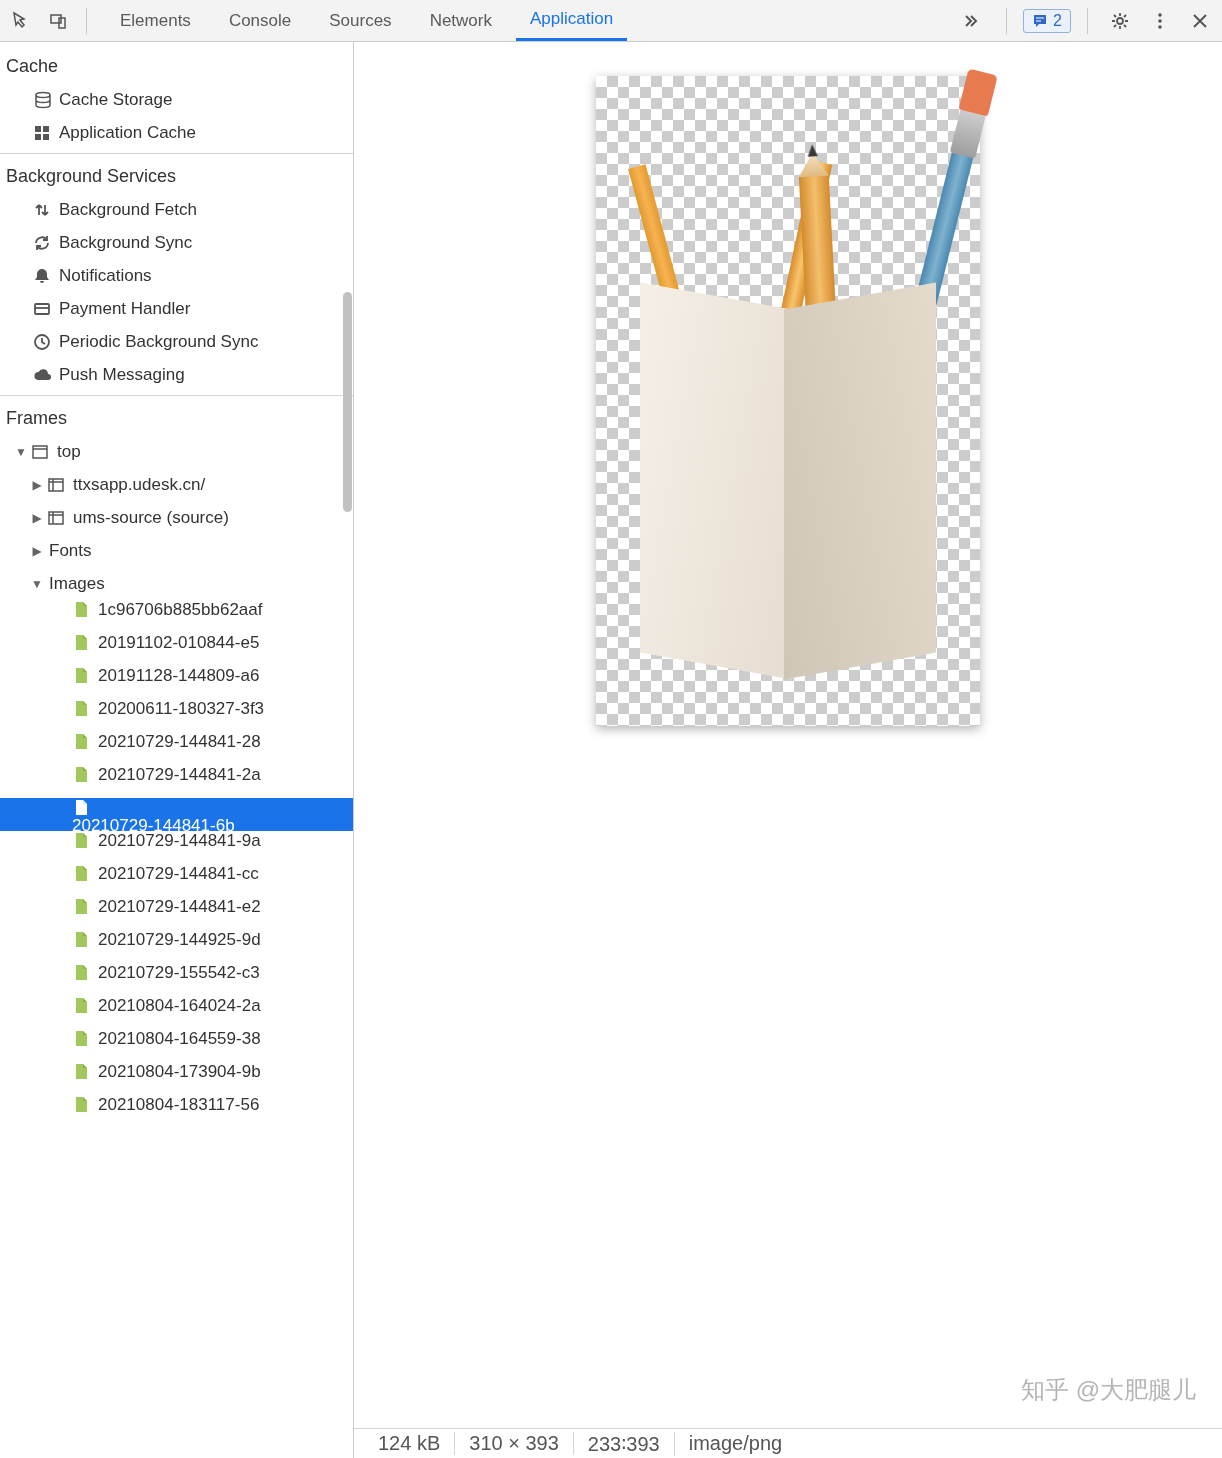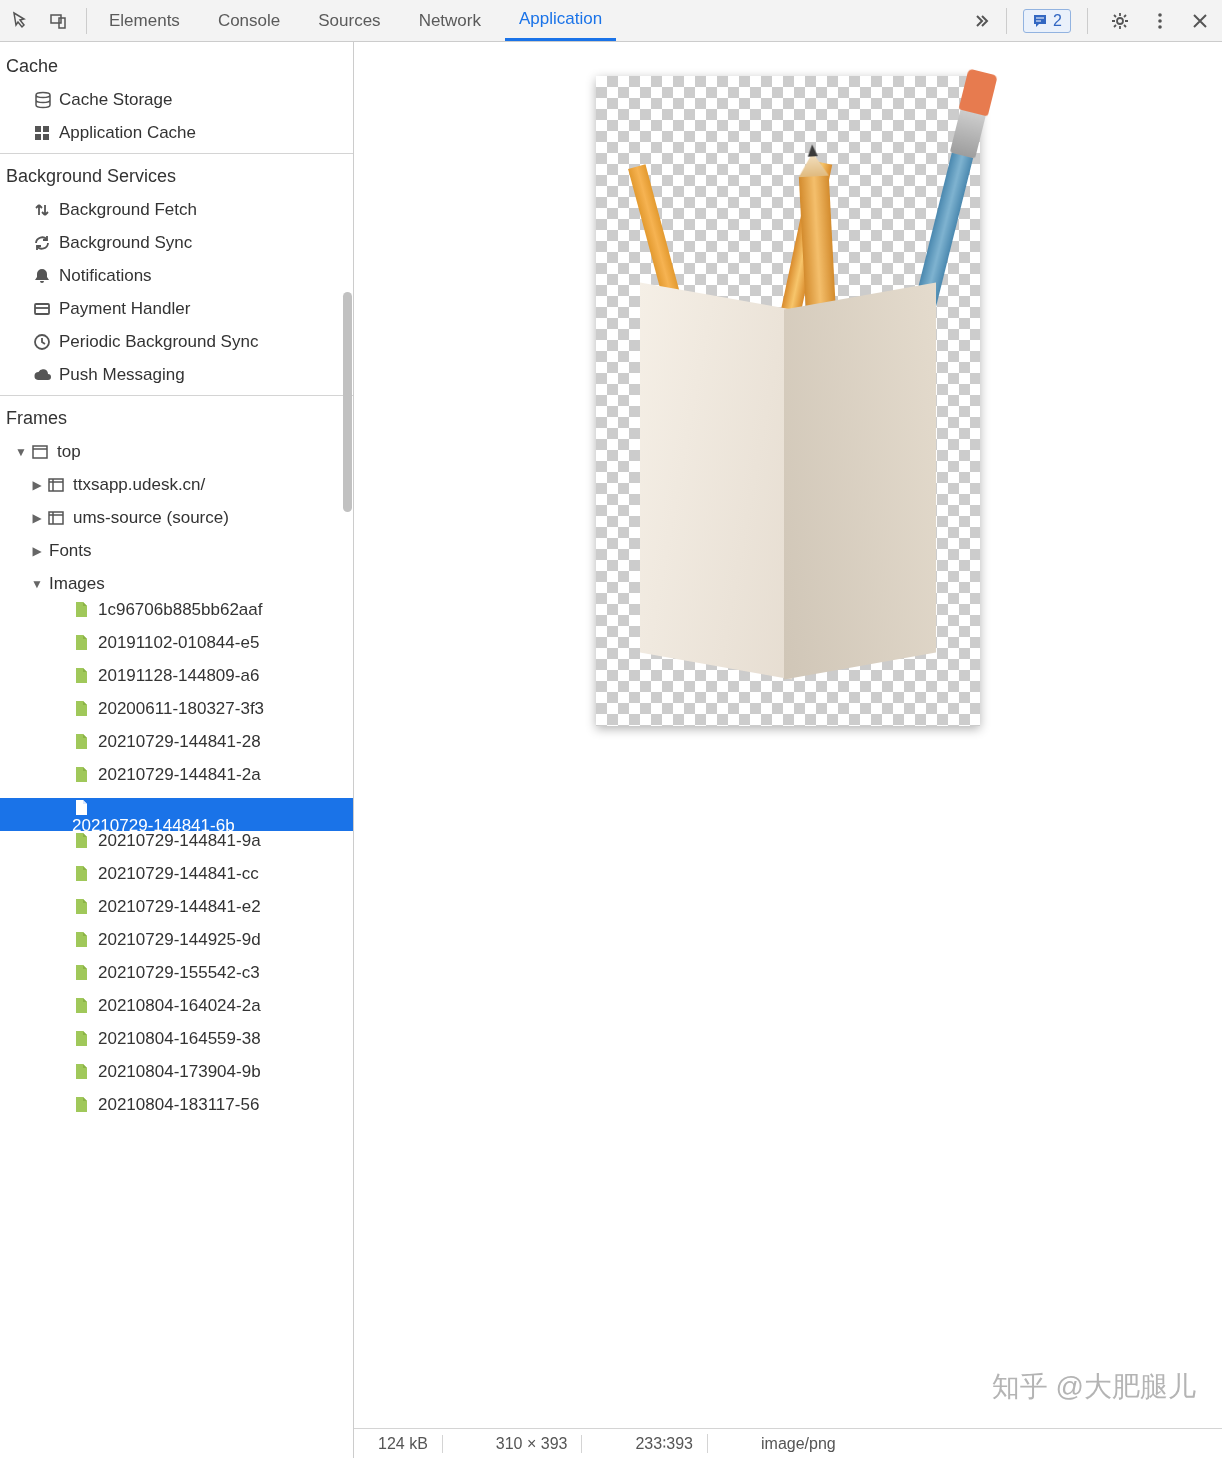--- a/index.html
+++ b/index.html
@@ -1,17 +1,17 @@
 <!DOCTYPE html>
 <html><head>
 <meta charset="utf-8">
 <style>
 * { box-sizing: border-box; margin: 0; padding: 0; }
 body { font-family: -apple-system, "Helvetica Neue", Arial, sans-serif; font-size: 15px; color: #333; background: #fff; width: 1222px; height: 1458px; overflow: hidden; display: flex; flex-direction: column; }
-.top-toolbar { height: 42px; display: flex; align-items: center; border-bottom: 1px solid #ccc; padding: 0 6px; background: #f3f3f3; }
+.top-toolbar { height: 42px; display: flex; align-items: center; border-bottom: 1px solid #ccc; padding: 0 6px; background: #f3f3f3; gap: 11px; }
 .toolbar-left { display: flex; align-items: center; gap: 4px; }
 .tb-btn { width: 32px; height: 32px; display: flex; align-items: center; justify-content: center; color: #555; cursor: pointer; }
 .tb-divider { width: 1px; height: 26px; background: #ccc; margin: 0 8px; }
 .tabs { display: flex; align-items: center; flex: 1; gap: 10px; }
 .tab { padding: 9px 14px; color: #5a5a5a; cursor: pointer; font-size: 17px; }
 .tab.active { color: #1a73e8; border-bottom: 3px solid #1a73e8; font-weight: 500; }
 .toolbar-right { display: flex; align-items: center; gap: 8px; }
 .errors-badge { background: #eaf1fb; border: 1px solid #92b3e0; border-radius: 3px; padding: 2px 8px; display: flex; align-items: center; gap: 5px; color: #3267c2; font-size: 16px; }
 
 .main-area { flex: 1; display: flex; min-height: 0; }
@@ -28,25 +28,25 @@
 .frame-item.l1 { padding-left: 30px; }
 .frame-item .disclosure { width: 14px; display: inline-flex; justify-content: center; color: #666; font-size: 12px; }
 .file-item { display: flex; align-items: flex-start; height: 33px; padding-left: 72px; font-size: 17px; white-space: nowrap; overflow: hidden; cursor: pointer; }
 .file-item .file-icon { width: 20px; display: flex; align-items: center; margin-right: 6px; }
 .file-item.selected { background: #1a73e8; color: #fff; flex-direction: column; }
 .scroll-thumb { position: absolute; right: 1px; top: 250px; width: 9px; height: 220px; background: #c1c1c1; border-radius: 5px; }
 
 .preview-pane { flex: 1; display: flex; flex-direction: column; position: relative; background: #fff; }
 .preview-body { flex: 1; display: flex; align-items: flex-start; justify-content: center; padding-top: 34px; position: relative; }
 .checker-wrap { background-image: linear-gradient(45deg,#ccc 25%,transparent 25%),linear-gradient(-45deg,#ccc 25%,transparent 25%),linear-gradient(45deg,transparent 75%,#ccc 75%),linear-gradient(-45deg,transparent 75%,#ccc 75%); background-size: 22px 22px; background-position: 0 0,0 11px,11px -11px,-11px 0; box-shadow: 0 3px 10px rgba(0,0,0,0.3); position: relative; }
-.status-bar { height: 30px; border-top: 1px solid #d4d4d4; display: flex; align-items: center; padding: 0 10px; font-size: 16px; color: #555; gap: 39px; }
+.status-bar { height: 30px; border-top: 1px solid #d4d4d4; display: flex; align-items: center; padding: 0 10px; font-size: 20px; color: #555; }
 .status-cell { padding: 0 14px; border-right: 1px solid #d4d4d4; }
 .status-cell:last-child { border-right: none; }
 
-.watermark { position: absolute; right: 26px; bottom: 22px; font-size: 28px; color: #9b9b9b; opacity: 0.75; font-family: "PingFang SC", sans-serif; }
+.watermark { position: absolute; right: 26px; bottom: 22px; font-size: 24px; color: #9b9b9b; opacity: 0.75; font-family: "PingFang SC", sans-serif; }
 
 
 .illus { position: relative; width: 384px; height: 650px; }
 .pencil { position: absolute; bottom: 260px; }
 .pen-a { left: 112px; width: 18px; height: 310px; background: linear-gradient(90deg,#e39a2f,#f6b352,#e39a2f); transform: rotate(-15deg); transform-origin: bottom center; }
 .pen-b { left: 152px; width: 20px; height: 310px; background: linear-gradient(90deg,#d98b2c,#f7c56b,#d98b2c); transform: rotate(12deg); transform-origin: bottom center; }
 .pen-c { left: 218px; width: 30px; height: 290px; background: linear-gradient(90deg,#d38b2d,#f4bf6c,#d38b2d); transform: rotate(-3deg); transform-origin: bottom center; }
 .pen-c::before { content:""; position:absolute; top:-24px; left:0; right:0; height:24px; background: linear-gradient(#f4e3c6,#e0ba7e); clip-path: polygon(50% 0,100% 100%,0 100%); }
 .pen-c::after { content:""; position:absolute; top:-32px; left:10px; width:10px; height:12px; background:#3a3a3a; clip-path: polygon(50% 0,100% 100%,0 100%); }
 .pen-d { left: 278px; width: 22px; height: 320px; background: linear-gradient(90deg,#4a88af,#7fb3d0,#4a88af); transform: rotate(14deg); transform-origin: bottom center; }

